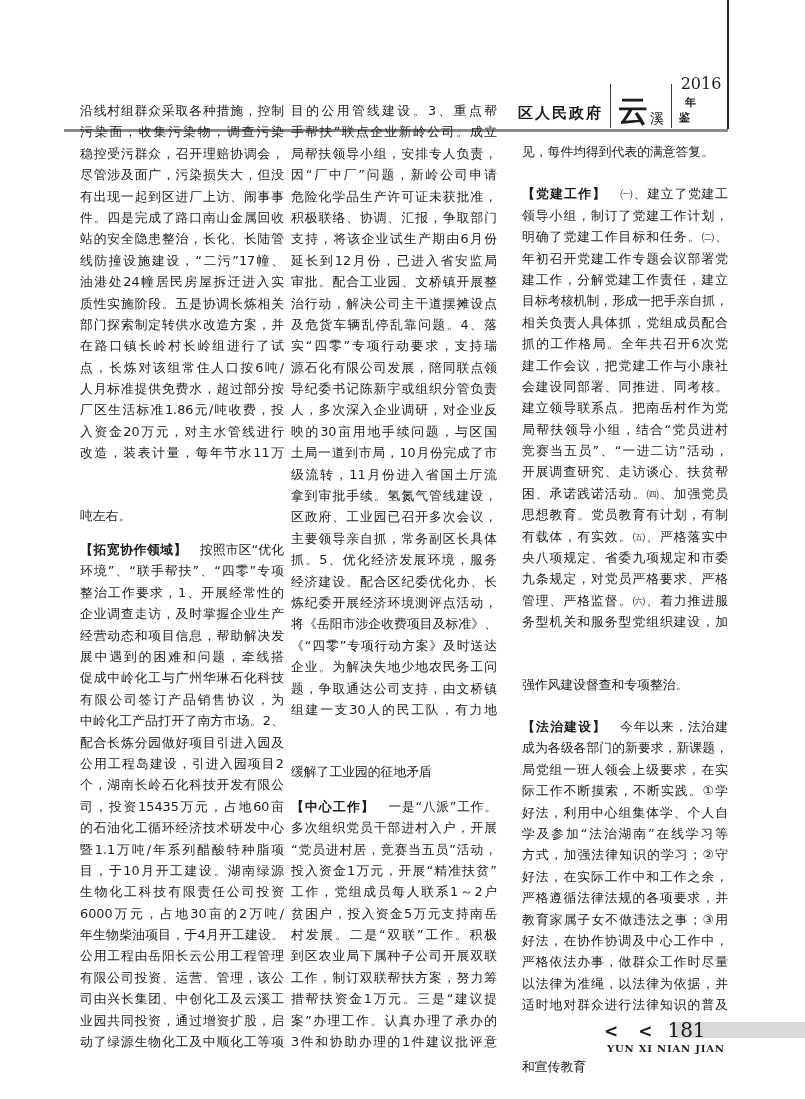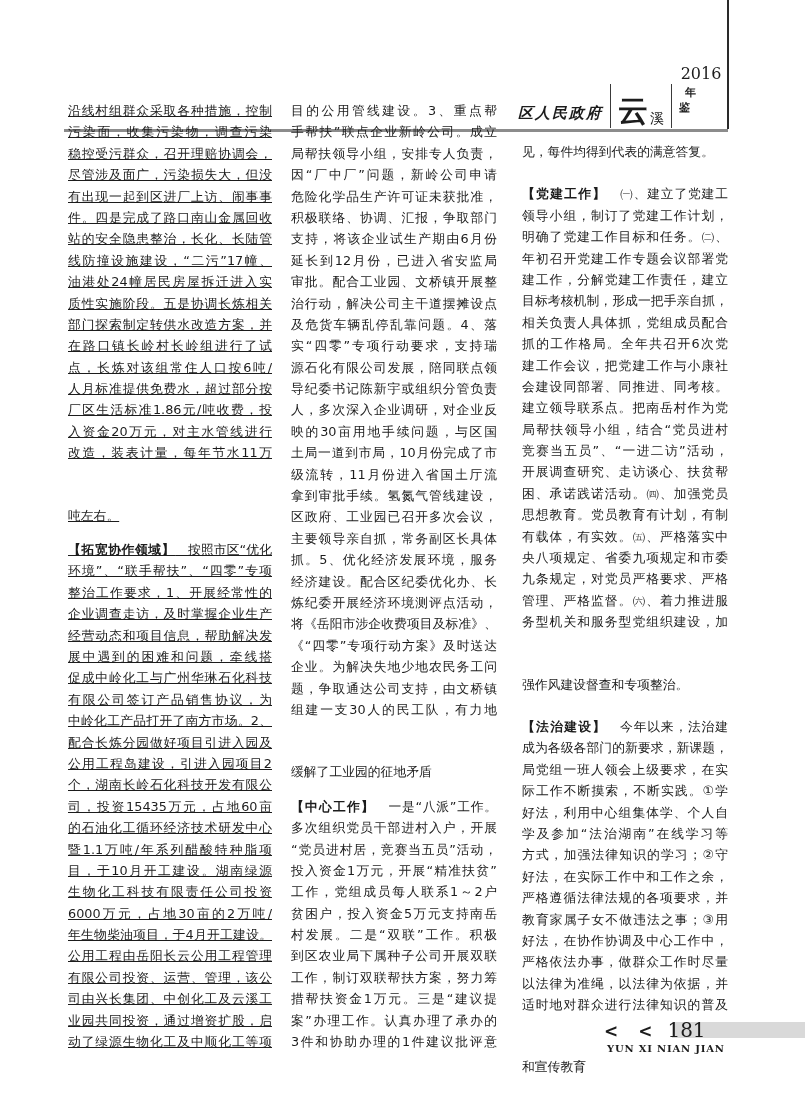--- a/index.html
+++ b/index.html
@@ -4,34 +4,34 @@
 <style>
   html,body { margin:0; padding:0; background:#e8e8e8; }
   .page {
     position:relative; width:805px; height:1099px; margin:0 auto;
     background:#ffffff; color:#1c1c1c; overflow:hidden;
     font-family:"DejaVu Sans", sans-serif;
   }
 
   
   .header { position:absolute; top:78px; left:518px; height:50px; display:flex; align-items:flex-end; }
-  .hdr-gov { font-weight:bold; font-size:15px; letter-spacing:2px; padding-bottom:5px;font-style:italic; }
+  .hdr-gov { font-weight:bold; font-size:15px; letter-spacing:2px; padding-bottom:5px; }
   .hdr-vline { width:1px; background:#3a3a3a; height:44px; margin:0 7px; align-self:flex-end; }
   .hdr-seal { display:flex; align-items:flex-end; padding-bottom:2px; }
   .seal-big { font-family:"DejaVu Serif", serif; font-weight:bold; font-size:30px; line-height:30px; }
   .seal-small { font-size:14px; line-height:16px; margin-left:2px; }
-  .hdr-yearbox { display:flex; flex-direction:column; align-items:center; padding-bottom:13px; width:44px; }
+  .hdr-yearbox { display:flex; flex-direction:column; align-items:center; padding-bottom:3px; width:44px; }
   .hdr-year { font-family:"DejaVu Serif", serif; font-size:16px; line-height:18px; }
   .hdr-yearlabel { font-size:11px; letter-spacing:6px; line-height:15px; margin-top:2px; text-indent:6px;font-weight:bold; }
   .corner-vline { position:absolute; top:0; left:727px; width:2px; height:129px; background:#2a2a2a; }
   .header-rule { position:absolute; top:129px; left:64px; width:664px; height:3px; background:#8c8c8c; }
 
   
   .col { position:absolute; top:100px; width:204px; }
-  .col-1 { left:68px;text-decoration:underline; }
+  .col-1 { left:80px; }
   .col-2 { left:291px; width:206px; }
   .col-3 { left:522px; width:206px; }
   .col-1 .block + .block, .col-2 .block + .block { margin-top:13px; }
   .col-3 .block + .block { margin-top:21px; }
   .line {
     font-size:12.8px; height:21.4px; line-height:21.4px;
     text-align:justify; text-align-last:justify; overflow:hidden;
   }
   .line.last { text-align-last:left;margin-top:41px; }
   .entry-heading { font-weight:bold; letter-spacing:0.5px; }

